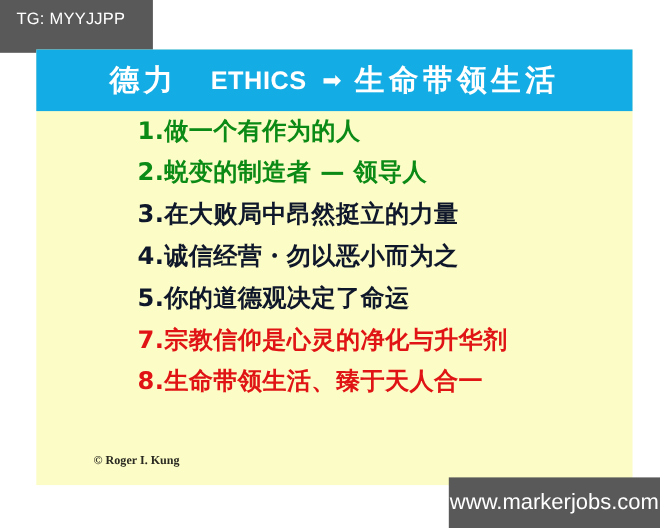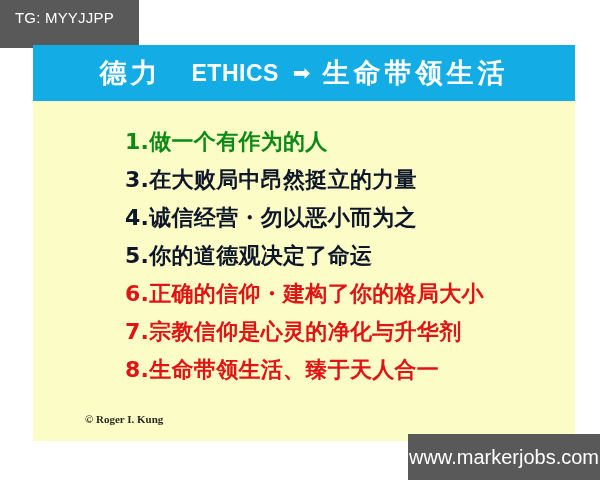--- a/index.html
+++ b/index.html
@@ -87,21 +87,21 @@
     margin-right: 12px;
     font-family: "DejaVu Sans", sans-serif;
   }
 
   
   #list {
     position: absolute;
     left: 0;
     top: 56px;
     width: 542px;
-    padding-top: 22px;
+    padding-top: 0;
     box-sizing: border-box;
   }
   .list-item {
     font-family: "DejaVu Sans", "Liberation Sans", sans-serif;
     font-size: 22px;
     font-weight: bold;
     line-height: 38px;
     padding-left: 92px;
     white-space: nowrap;
     letter-spacing: 0.3px;
@@ -150,24 +150,24 @@
     <div id="header-inner">
       <span class="hdr-cn-serif">德力</span>
       <span class="hdr-en">ETHICS</span>
       <span class="hdr-arrow">➡</span>
       <span class="hdr-cn-serif">生命带领生活</span>
     </div>
   </div>
 
   <div id="list">
     <div class="list-item c-green">1.做一个有作为的人</div>
+    <div class="list-item c-green">2.蜕变的制造者 — 领导人</div>
     <div class="list-item c-blue">3.在大败局中昂然挺立的力量</div>
     <div class="list-item c-blue">4.诚信经营・勿以恶小而为之</div>
     <div class="list-item c-blue">5.你的道德观决定了命运</div>
-    <div class="list-item c-red">6.正确的信仰・建构了你的格局大小</div>
     <div class="list-item c-red">7.宗教信仰是心灵的净化与升华剂</div>
     <div class="list-item c-red">8.生命带领生活、臻于天人合一</div>
   </div>
 
   <div id="copyright">© Roger I. Kung</div>
 </div>
 
 <div id="watermark">www.markerjobs.com</div>
 
 </body></html>

